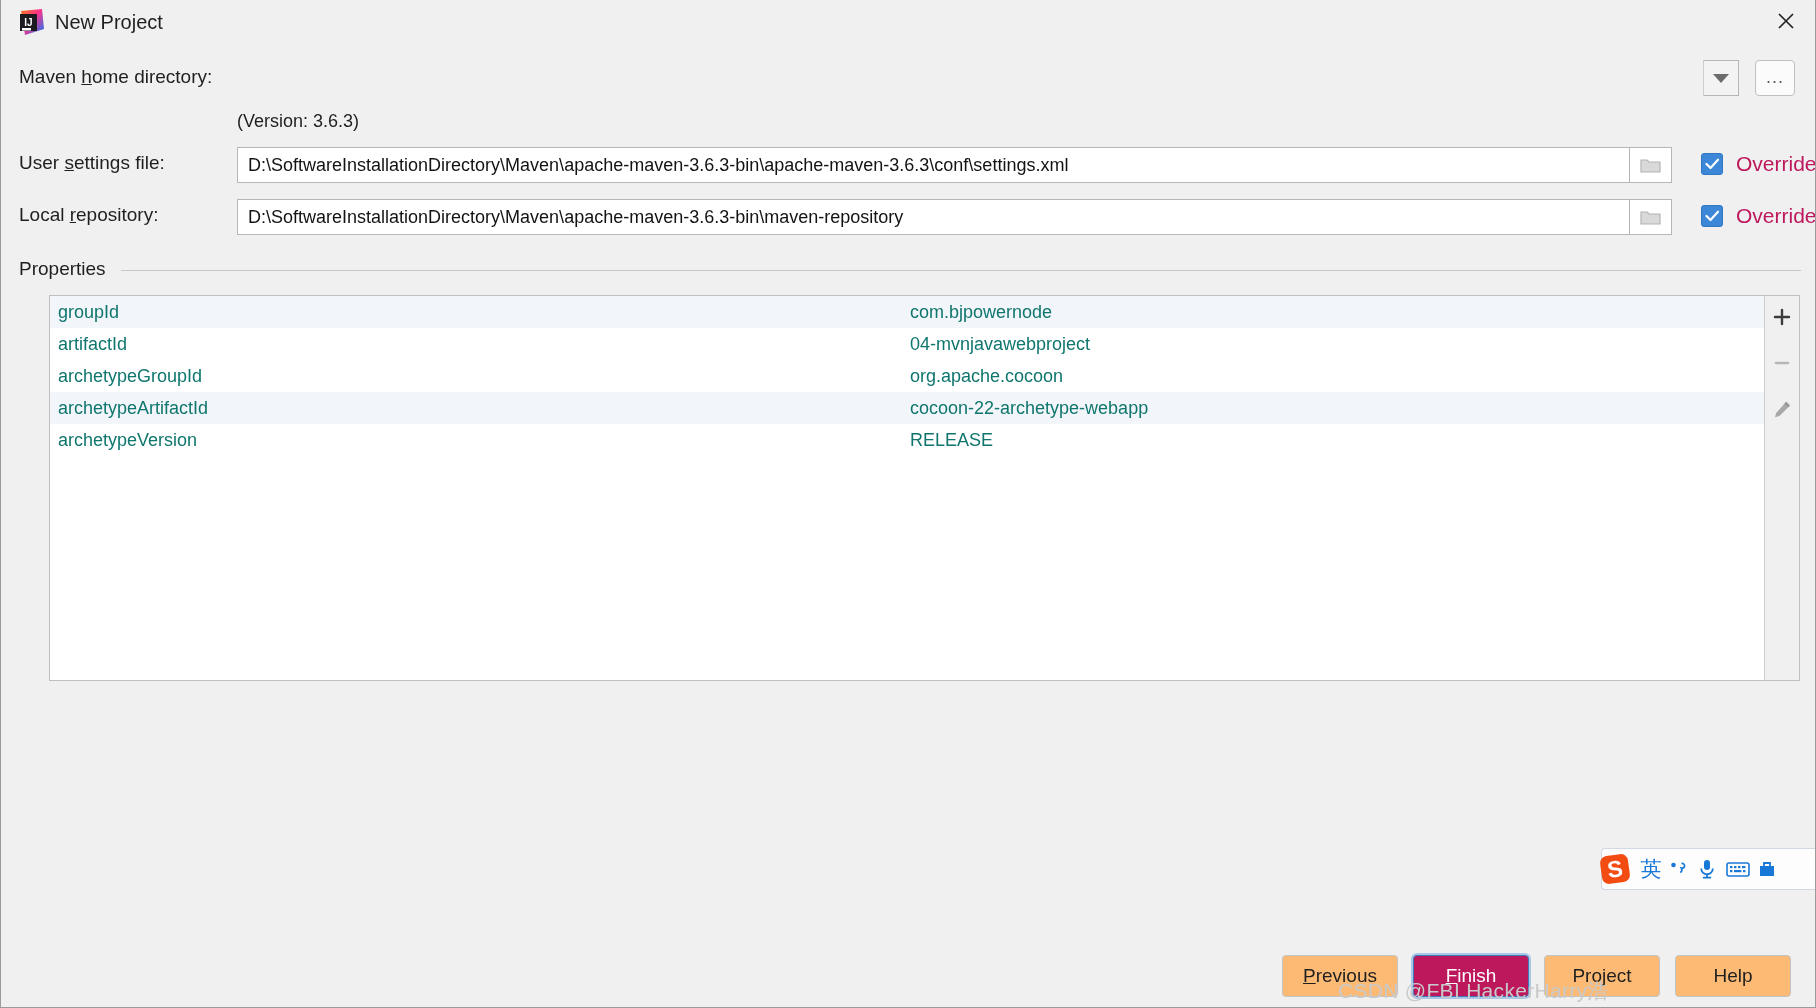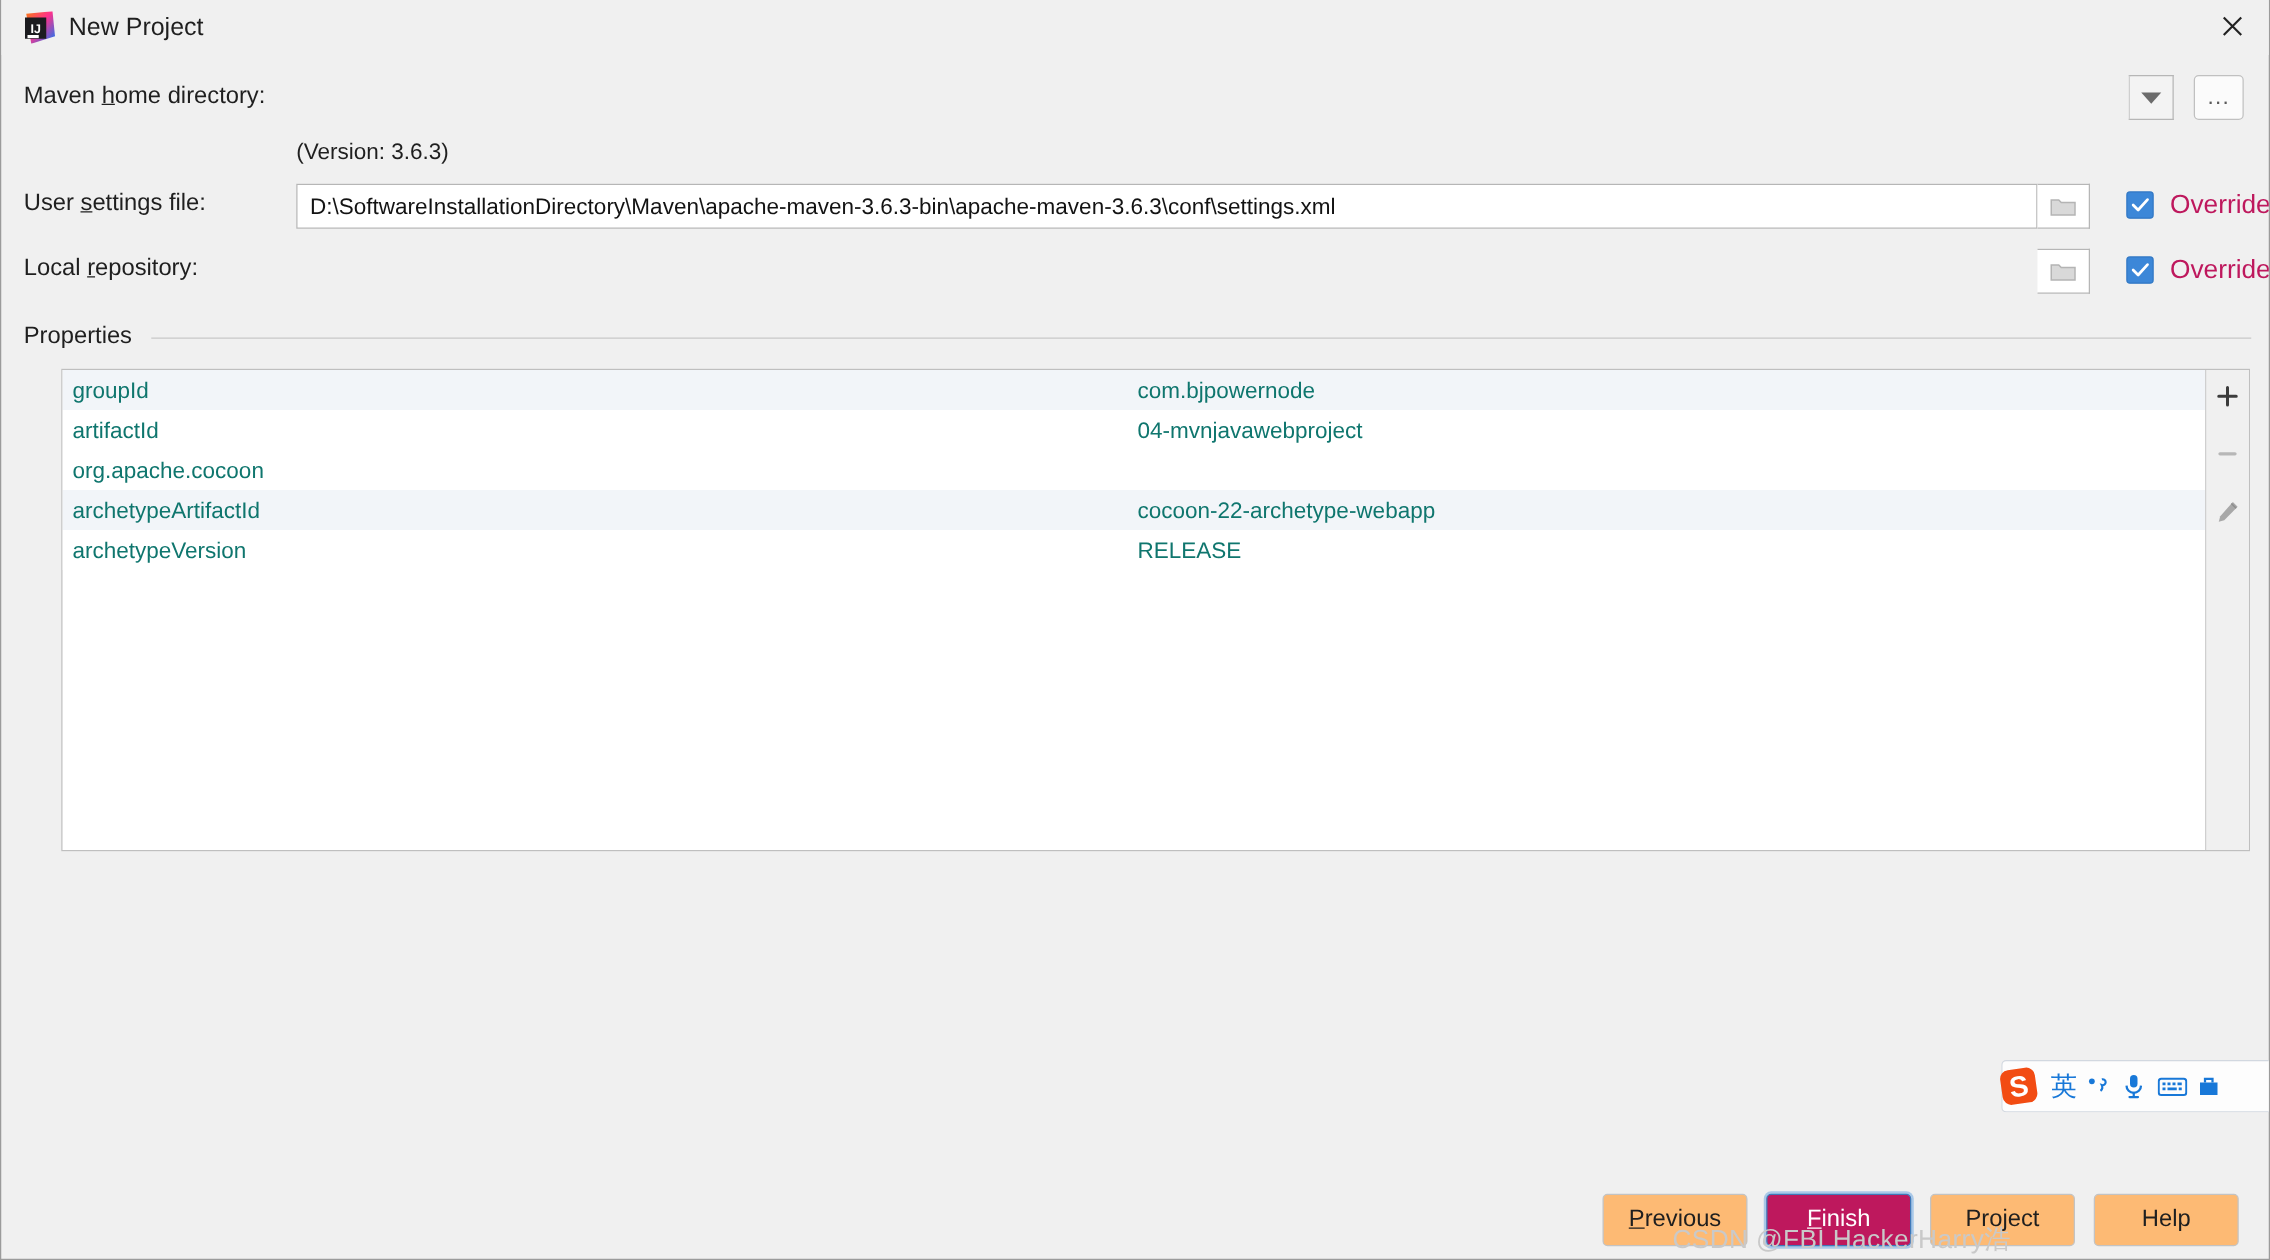--- a/index.html
+++ b/index.html
@@ -334,20 +334,21 @@
     <span class="cb-box">
       <svg width="15" height="12" viewBox="0 0 15 12">
         <path d="M1.5 6 L5.5 10 L13 1.7" stroke="#ffffff" stroke-width="2.2" fill="none" stroke-linecap="round" stroke-linejoin="round"></path>
       </svg>
     </span>
     <span class="cb-label">Override</span>
   </div>
 
   <div class="form-label" style="left:18px; top:204px;"><span>Local </span><span class="mn">r</span><span>epository:</span></div>
 
+  <div class="txtfield" style="left:236px; top:199px; width:1393px; height:36px;">D:\SoftwareInstallationDirectory\Maven\apache-maven-3.6.3-bin\maven-repository</div>
   <div class="folder-btn" style="left:1629px; top:199px; width:42px; height:36px;">
     <svg width="22" height="18" viewBox="0 0 22 18">
       <path d="M1 4 h6 l2 2 h11 v10 h-19 z" fill="#d9d9d9" stroke="#b4b4b4" stroke-width="1.2"></path>
     </svg>
   </div>
   <div class="cb-wrap" style="left:1700px; top:204px;">
     <span class="cb-box">
       <svg width="15" height="12" viewBox="0 0 15 12">
         <path d="M1.5 6 L5.5 10 L13 1.7" stroke="#ffffff" stroke-width="2.2" fill="none" stroke-linecap="round" stroke-linejoin="round"></path>
       </svg>
@@ -362,20 +363,21 @@
     <div id="table-body">
         <div class="prow odd">
           <div class="pkey">groupId</div>
           <div class="pval">com.bjpowernode</div>
         </div>
         <div class="prow even">
           <div class="pkey">artifactId</div>
           <div class="pval">04-mvnjavawebproject</div>
         </div>
         <div class="prow even">
+          <div class="pkey">archetypeGroupId</div>
           <div class="pval">org.apache.cocoon</div>
         </div>
         <div class="prow odd">
           <div class="pkey">archetypeArtifactId</div>
           <div class="pval">cocoon-22-archetype-webapp</div>
         </div>
         <div class="prow even">
           <div class="pkey">archetypeVersion</div>
           <div class="pval">RELEASE</div>
         </div>

